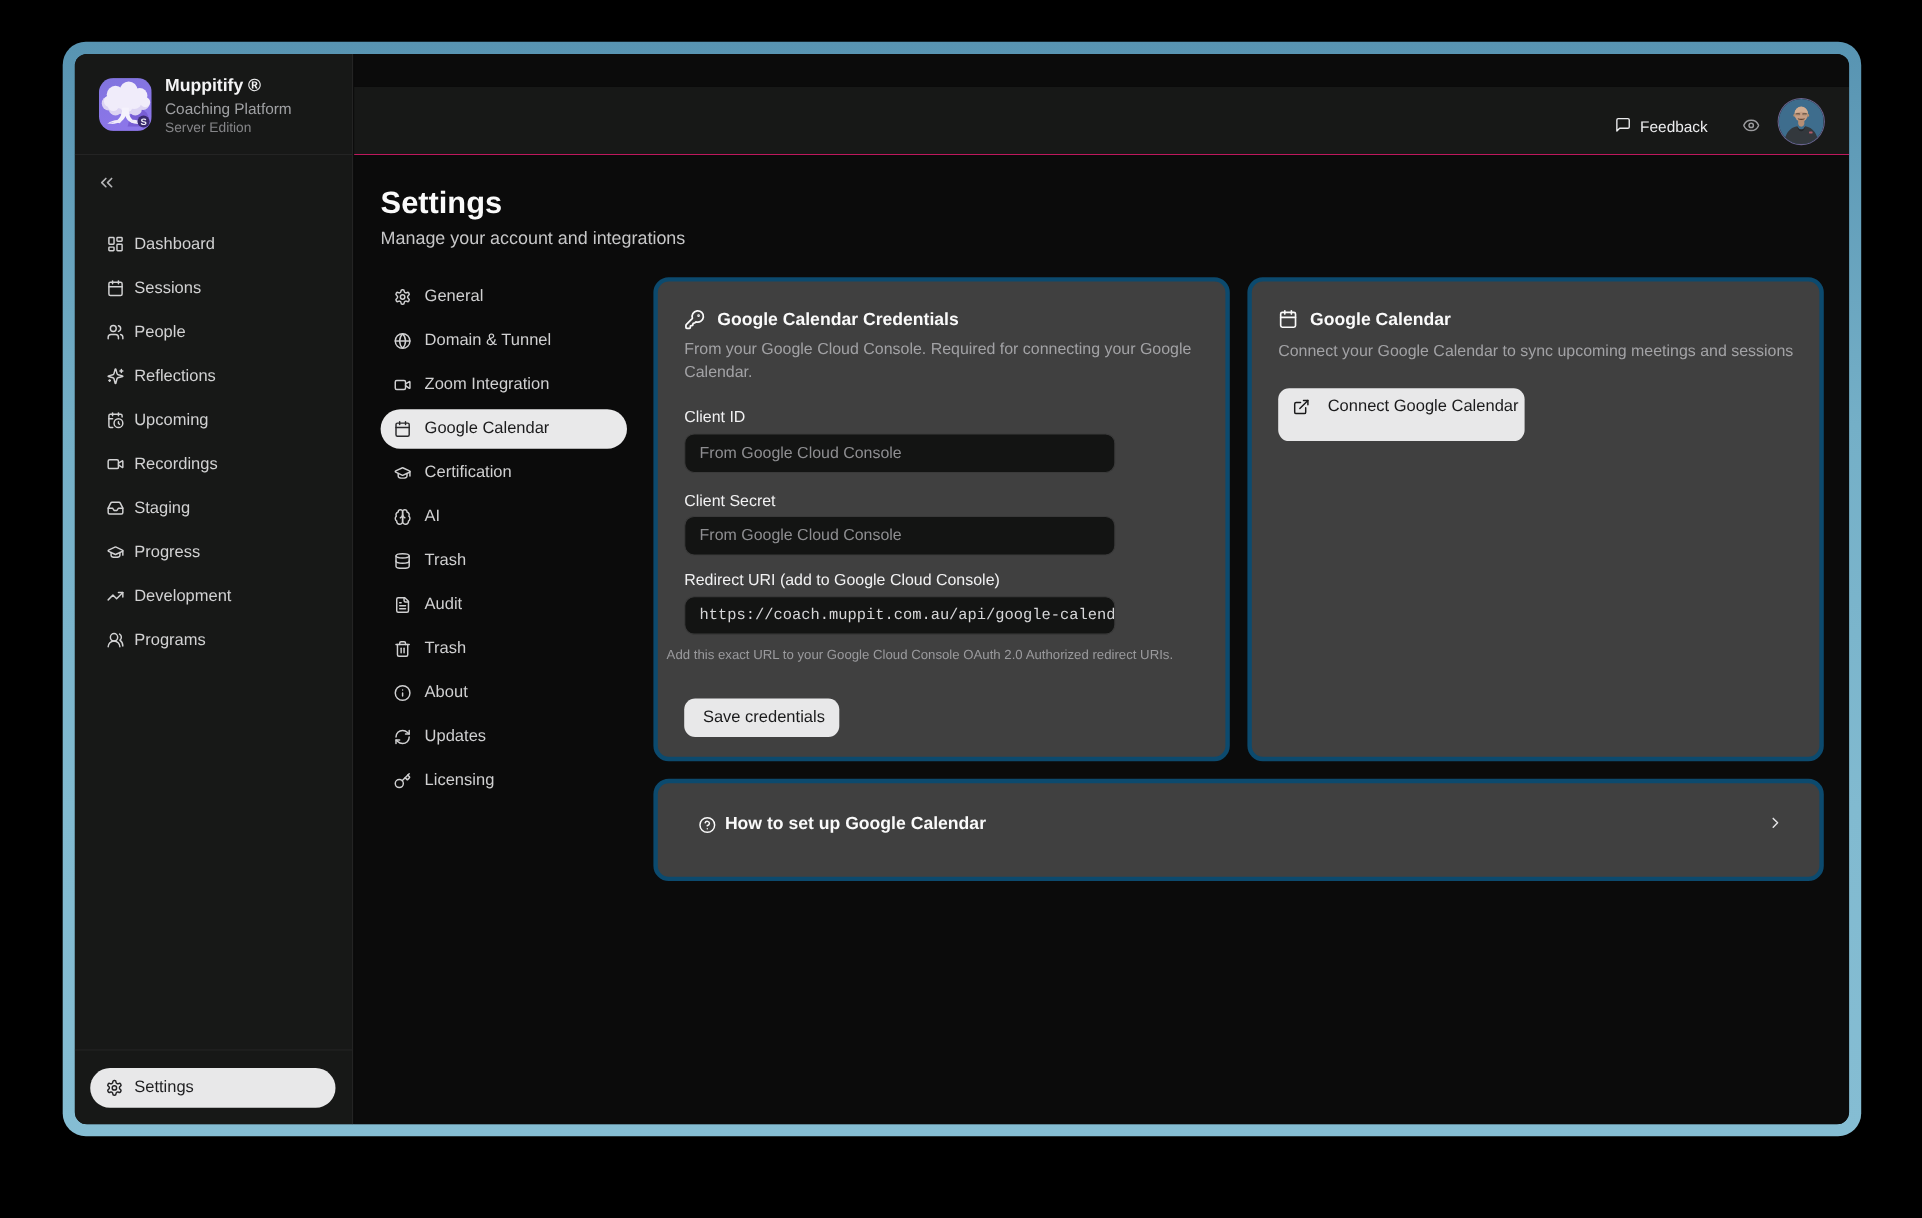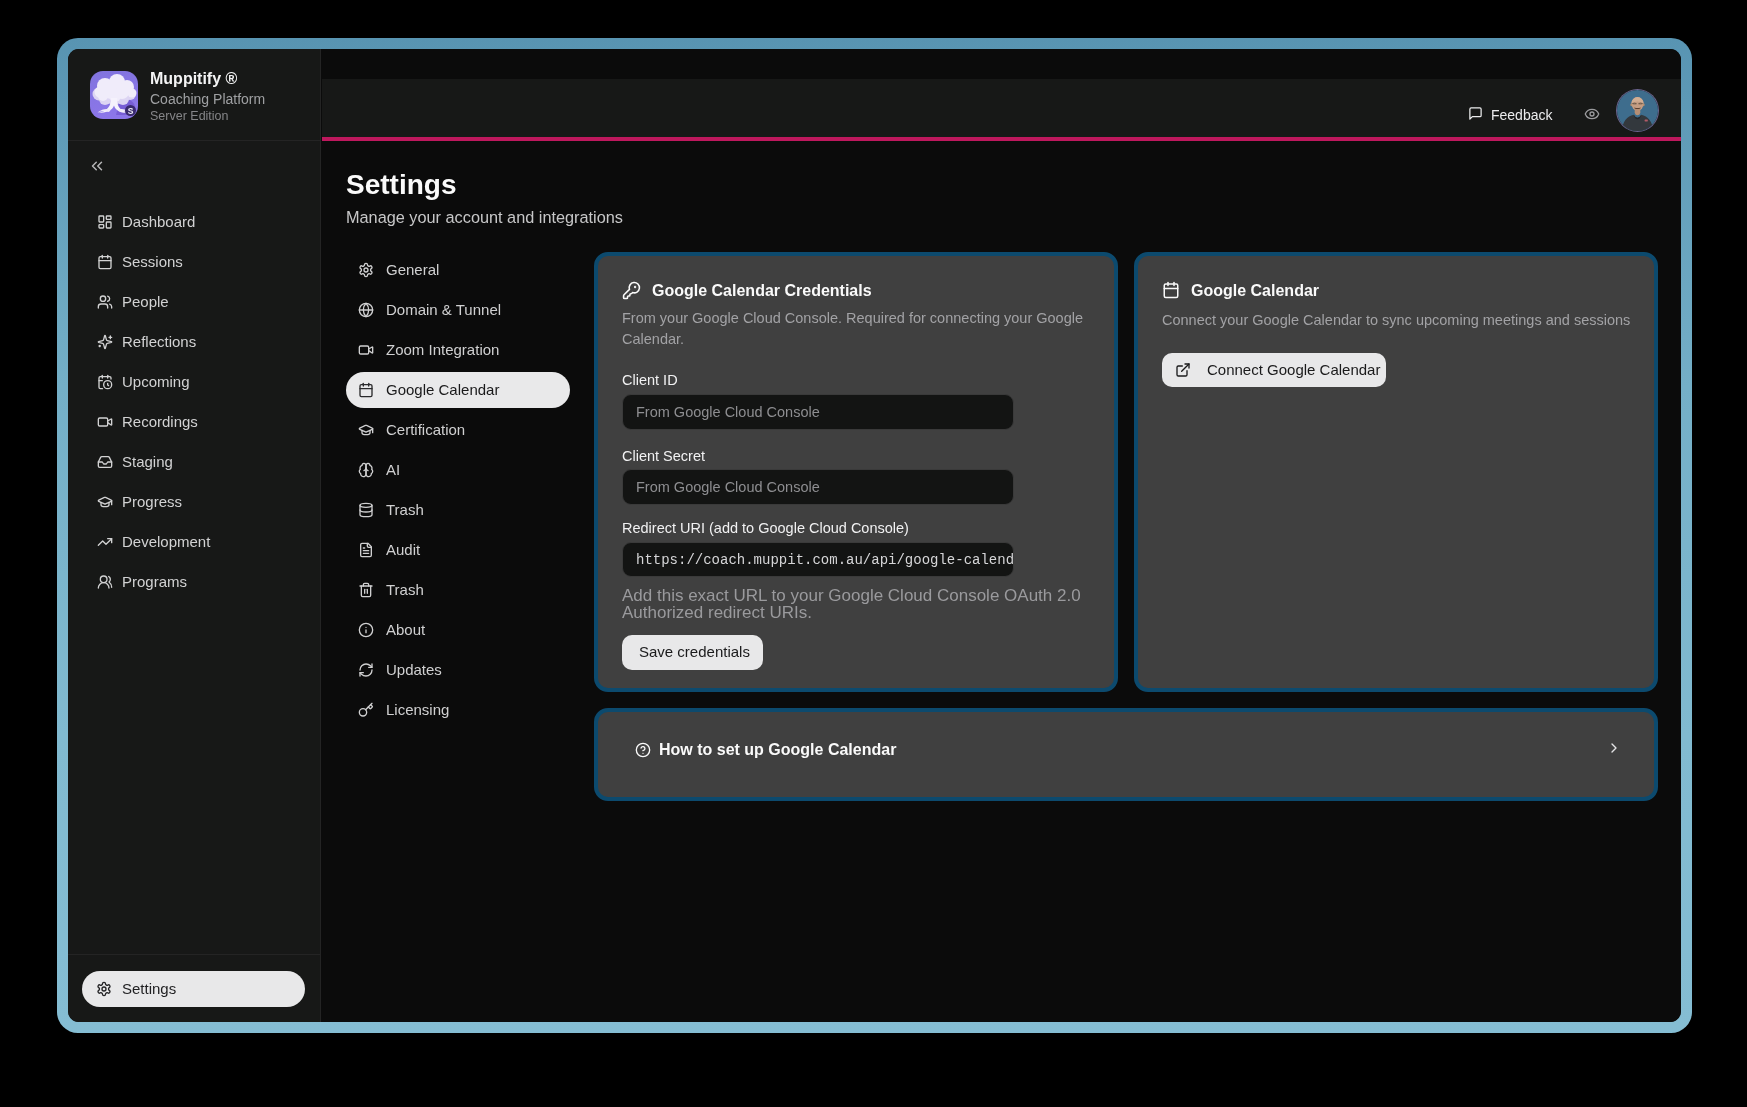--- a/index.html
+++ b/index.html
@@ -29,21 +29,21 @@
   .nav-item svg { position:absolute; left:15px; top:10px; width:16px; height:16px; }
   .nav-item span { position:absolute; left:40px; top:9px; font-size:15px; }
   .sb-footline { position:absolute; left:0; top:905px; width:253px; height:1px; background:#242424; }
   .settings-pill { position:absolute; left:14px; top:922px; width:223px; height:36px;
     border-radius:18px; background:#e8e8e9; color:#232325; }
   .settings-pill svg { position:absolute; left:14px; top:10px; width:16px; height:16px; }
   .settings-pill span { position:absolute; left:40px; top:9px; font-size:15px; font-weight:500; color:#1f1f21; }
 
   .topstrip { position:absolute; left:254px; top:0; width:1359px; height:30px; background:#0b0b0b; }
   .toolbar { position:absolute; left:254px; top:30px; width:1359px; height:62px;
-    background:#171817; border-bottom:4px solid #be185d; }
+    background:#171817; border-bottom:1px solid #be185d; }
   .feedback { position:absolute; left:1146px; top:18px; height:34px; color:#ececee; }
   .feedback svg { position:absolute; left:0; top:9px; width:15px; height:15px; }
   .feedback span { position:absolute; left:23px; top:10px; font-size:14px; font-weight:500; white-space:nowrap; }
   .eye { position:absolute; left:1262px; top:27px; width:16px; height:16px; color:#9b9b9e; }
   .avatar { position:absolute; left:1295px; top:11px; width:41px; height:41px; border-radius:50%;
     overflow:hidden; box-shadow:0 0 0 1px rgba(150,138,205,0.65); }
 
   .main { position:absolute; left:254px; top:92px; width:1359px; height:881px; background:#0b0b0b; }
   .h1 { position:absolute; left:24px; top:30px; font-size:28px; font-weight:700; color:#fafafa; line-height:1; }
   .h1sub { position:absolute; left:24px; top:67px; font-size:16.3px; color:#c7c7c8; }
@@ -61,21 +61,21 @@
   .card3 { left:272px; top:567px; width:1064px; height:93px; }
 
   .ctitle { position:absolute; font-size:16px; font-weight:700; color:#fafafa; white-space:nowrap; }
   .cdesc { font-size:14.5px; color:#a2a2a5; line-height:20.5px; }
   .label { position:absolute; font-size:14.5px; font-weight:500; color:#f1f1f2; }
   .input { position:absolute; left:24px; width:392px; height:36px; border:1px solid #3a3a3a;
     border-radius:9px; background:#131413; }
   .input .ph { position:absolute; left:13px; top:9px; font-size:14.5px; color:#8e8e91; }
   .mono { position:absolute; left:13px; top:9px; font-family:"Liberation Mono", monospace;
     font-size:14px; color:#d6d6d8; white-space:nowrap; }
-  .help { position:absolute; left:24px; font-size:17px; color:#9a9a9d; line-height:17px; }
+  .help { position:absolute; left:8px; font-size:12px; color:#9a9a9d; line-height:17px; }
   .btn-light { position:absolute; background:#e8e8e9; border-radius:10px; color:#1a1a1b; }
   svg { display:block; }
 </style>
 </head>
 <body>
 <div class="stage">
   <div class="window">
     <div class="win-in">
 
       <div class="sidebar">
@@ -389,21 +389,21 @@
 
         <div class="card card2">
           <svg class="abs" style="left:24px; top:25px; color:#fafafa;" width="18" height="18" viewBox="0 0 24 24" fill="none" stroke="currentColor" stroke-width="2" stroke-linecap="round" stroke-linejoin="round">
               <path d="M8 2v4"></path>
               <path d="M16 2v4"></path>
               <rect width="18" height="18" x="3" y="4" rx="2"></rect>
               <path d="M3 10h18"></path>
             </svg>
           <div class="ctitle" style="left:53px; top:26px;">Google Calendar</div>
           <div class="abs cdesc" style="left:24px; top:54px; width:490px; white-space:nowrap;">Connect your Google Calendar to sync upcoming meetings and sessions</div>
-          <div class="btn-light" style="left:24px; top:97px; width:224px; height:34px;">
+          <div class="btn-light" style="left:24px; top:97px; width:224px; height:48px;">
             <svg class="abs" style="left:13px; top:9px;" width="16" height="16" viewBox="0 0 24 24" fill="none" stroke="#1a1a1b" stroke-width="2" stroke-linecap="round" stroke-linejoin="round">
                 <path d="M15 3h6v6"></path>
                 <path d="M10 14 21 3"></path>
                 <path d="M18 13v6a2 2 0 0 1-2 2H5a2 2 0 0 1-2-2V8a2 2 0 0 1 2-2h6"></path>
               </svg>
             <div class="abs" style="left:45px; top:8px; font-size:15px; font-weight:500;">Connect Google Calendar</div>
           </div>
         </div>
 
         <div class="card card3">

